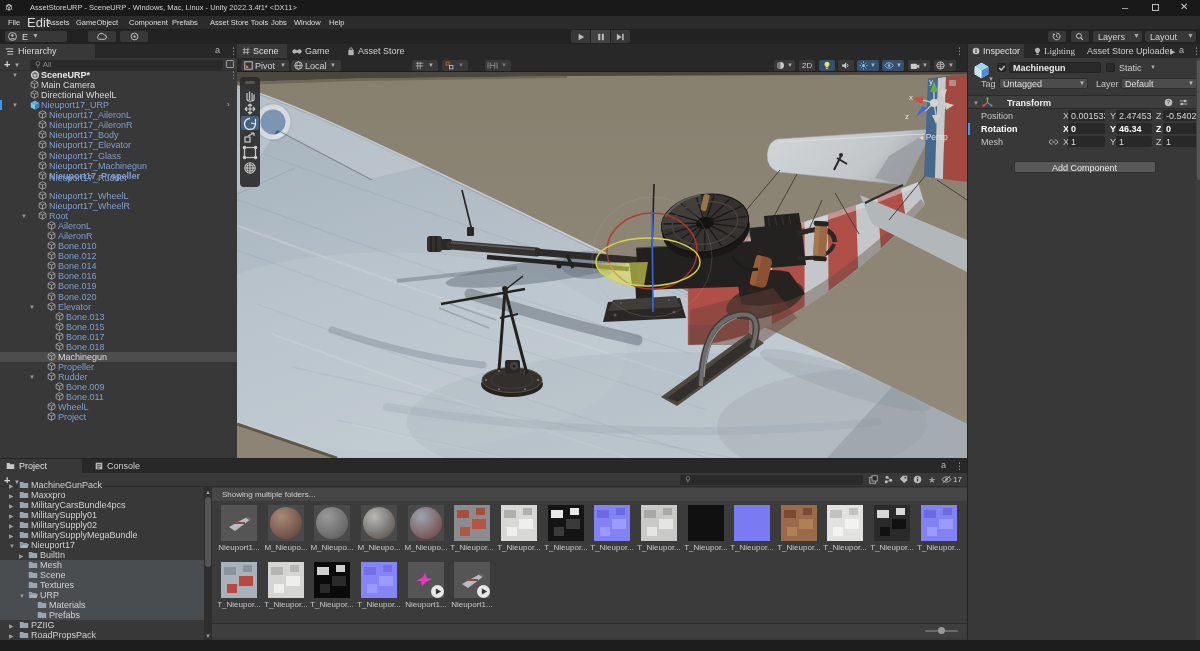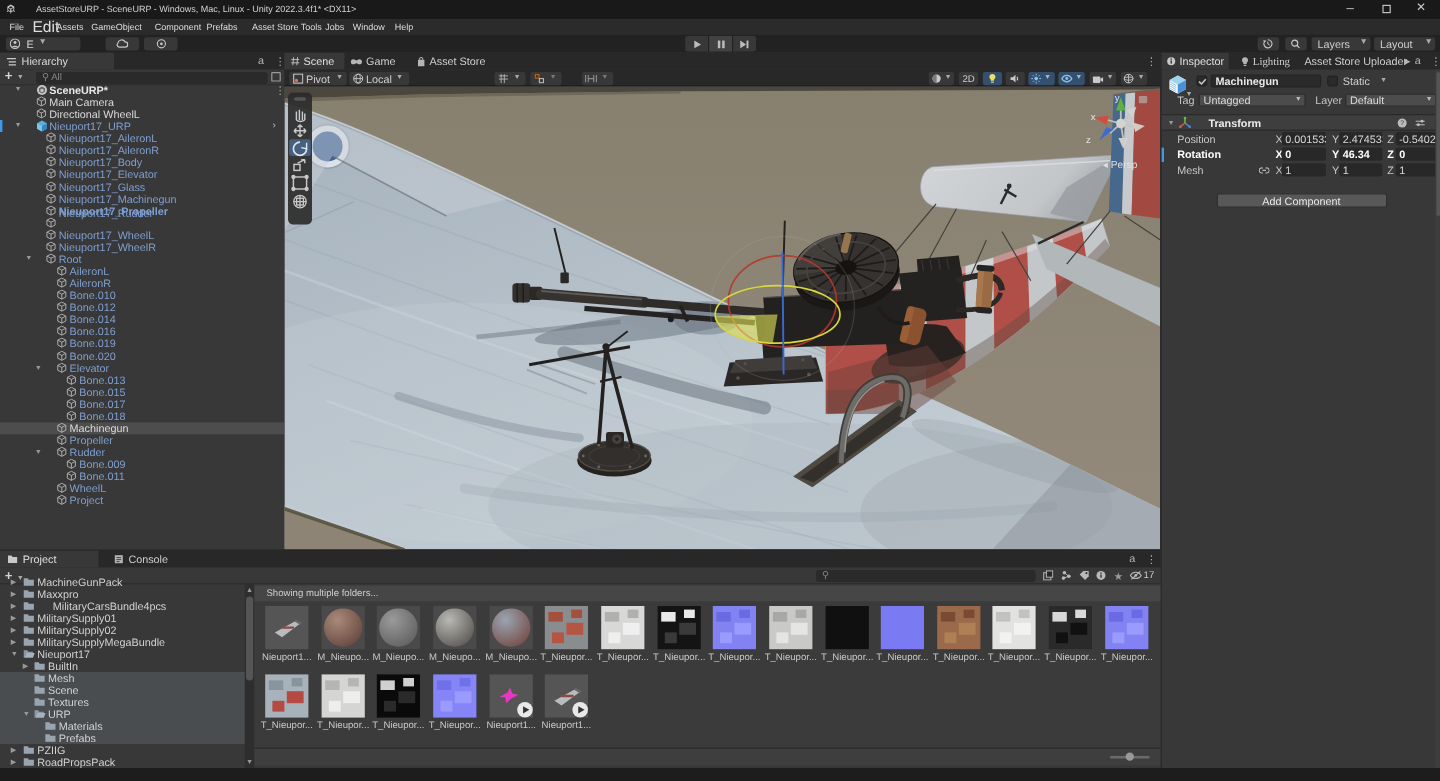--- a/index.html
+++ b/index.html
@@ -805,21 +805,21 @@
 <div class="txt" style="left:31px;top:21px;color:#d2d2d2;line-height:10px;">MachineGunPack</div>
 <div class="txt" style="left:9px;top:32px;color:#999;font-size:6px;line-height:10px;">▶</div>
 <svg width="10" height="8" style="left:19px;top:32px;" viewBox="0 0 13 10">
         <path d="M1 1h4.5l1 1.5H12V9H1Z" fill="#98a5b0"></path>
       </svg>
 <div class="txt" style="left:31px;top:31px;color:#d2d2d2;line-height:10px;">Maxxpro</div>
 <div class="txt" style="left:9px;top:42px;color:#999;font-size:6px;line-height:10px;">▶</div>
 <svg width="10" height="8" style="left:19px;top:42px;" viewBox="0 0 13 10">
         <path d="M1 1h4.5l1 1.5H12V9H1Z" fill="#98a5b0"></path>
       </svg>
-<div class="txt" style="left:31px;top:41px;color:#d2d2d2;line-height:10px;margin-left:13px;">MilitaryCarsBundle4pcs</div>
+<div class="txt" style="left:31px;top:41px;color:#d2d2d2;line-height:10px;">MilitaryCarsBundle4pcs</div>
 <div class="txt" style="left:9px;top:52px;color:#999;font-size:6px;line-height:10px;">▶</div>
 <svg width="10" height="8" style="left:19px;top:52px;" viewBox="0 0 13 10">
         <path d="M1 1h4.5l1 1.5H12V9H1Z" fill="#98a5b0"></path>
       </svg>
 <div class="txt" style="left:31px;top:51px;color:#d2d2d2;line-height:10px;">MilitarySupply01</div>
 <div class="txt" style="left:9px;top:62px;color:#999;font-size:6px;line-height:10px;">▶</div>
 <svg width="10" height="8" style="left:19px;top:62px;" viewBox="0 0 13 10">
         <path d="M1 1h4.5l1 1.5H12V9H1Z" fill="#98a5b0"></path>
       </svg>
 <div class="txt" style="left:31px;top:61px;color:#d2d2d2;line-height:10px;">MilitarySupply02</div>

